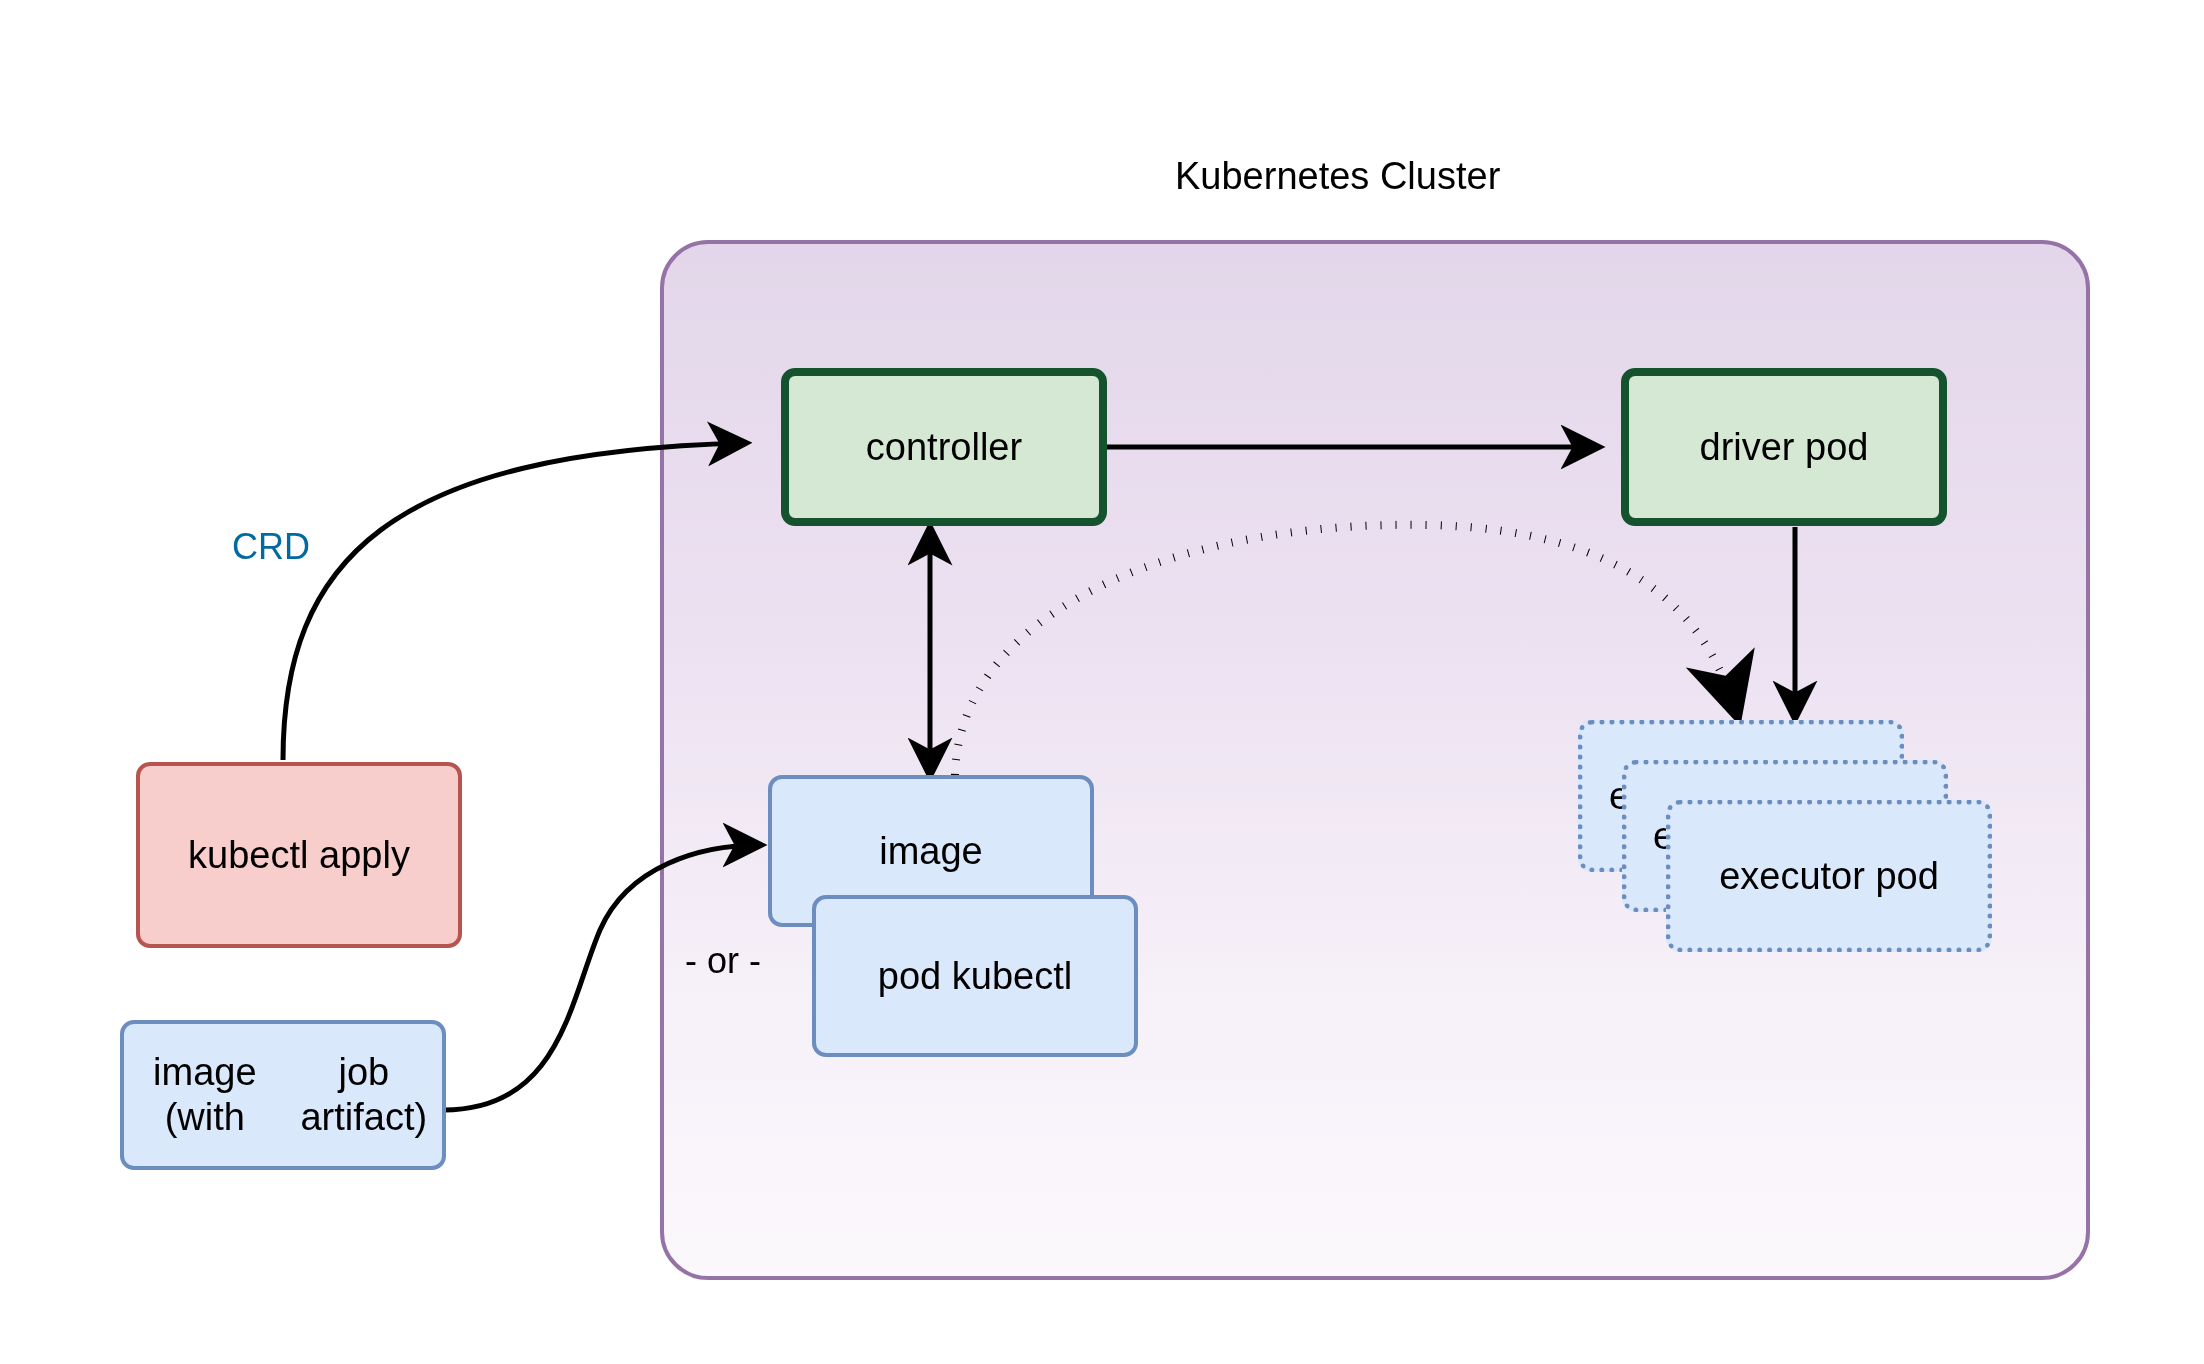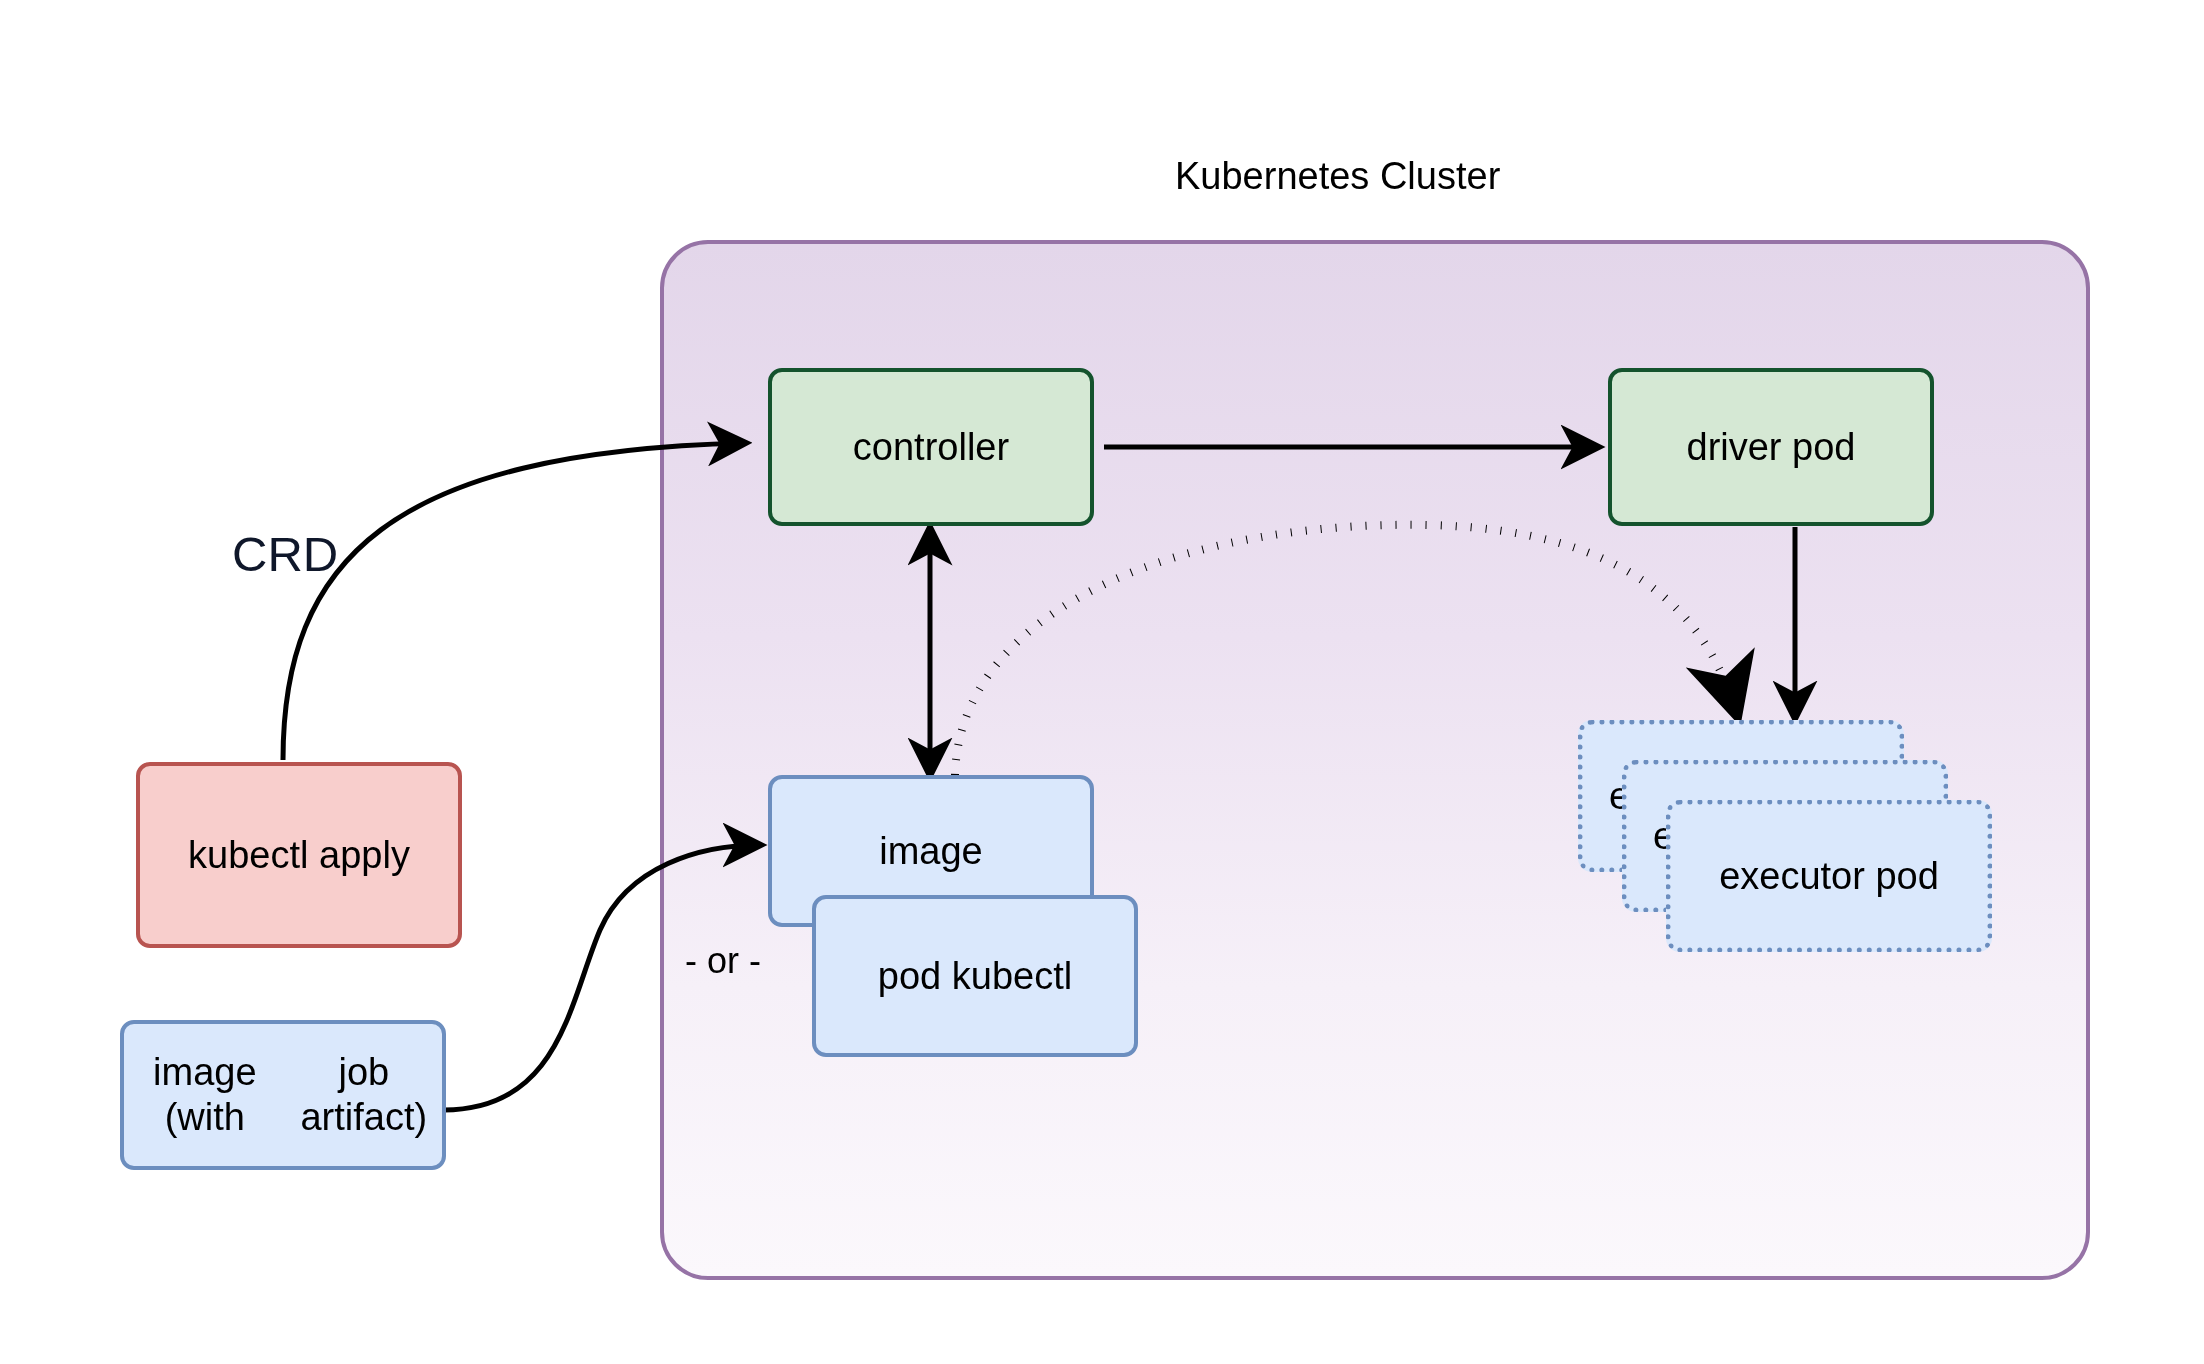--- a/index.html
+++ b/index.html
@@ -49,23 +49,24 @@
   .cluster-box {
     position: absolute;
     box-sizing: border-box;
     border: 4px solid #9673a6;
     border-radius: 48px;
     background: linear-gradient(180deg, #e3d6ea 0%, #ece1f1 38%, #f6f0f8 72%, #fbf8fc 100%);
   }
 
   .green-box {
     background: #d5e8d4;
-    border: 4px solid #14532d;
+    border: 8px solid #14532d;
     border-radius: 14px;
     font-size: 38px;
+    margin-left: 13px;
   }
 
   .blue-box {
     background: #dae8fc;
     border: 4px solid #6c8ebf;
     border-radius: 14px;
     font-size: 38px;
   }
 
   .red-box {
@@ -84,22 +85,22 @@
 
   .or-label {
     position: absolute;
     font-size: 36px;
     color: #000000;
     white-space: nowrap;
   }
 
   .crd-label {
     position: absolute;
-    font-size: 49px;
-    color: #0f172a;
+    font-size: 36px;
+    color: #0369a1;
     white-space: nowrap;
   }
 
   
   .exec-back {
     justify-content: flex-start;
     padding-left: 26px;
   }
 </style>
 </head>

